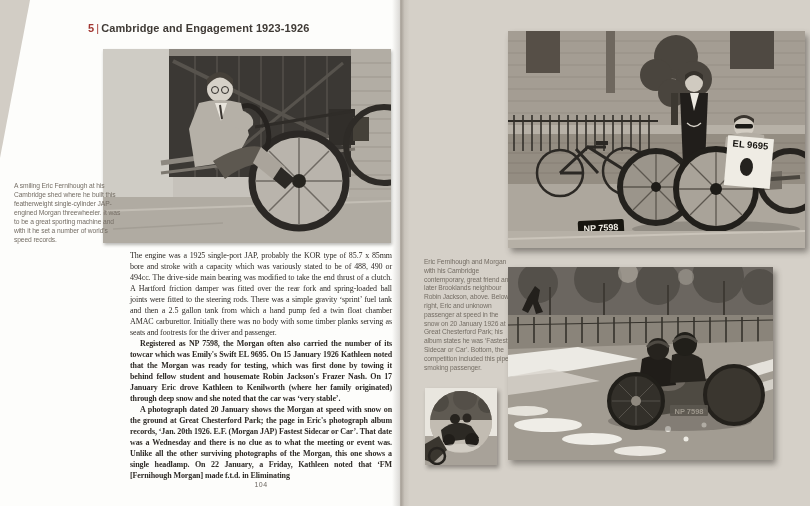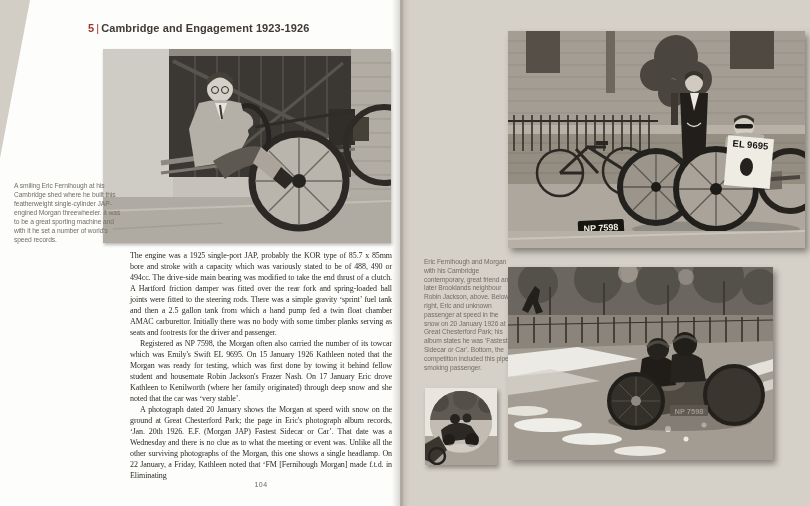--- a/index.html
+++ b/index.html
@@ -21,21 +21,21 @@
   .photo { position:absolute; overflow:hidden; }
   .photo svg { display:block; }
   .photo-shed { left:103px; top:49px; width:288px; height:194px; box-shadow:1px 2px 3px rgba(30,25,20,.3); }
 
   .margin-caption { position:absolute; left:14px; top:181px; width:108px;
     font-size:6.7px; line-height:9px; color:#756e65; letter-spacing:-.1px; }
 
   .body-text { position:absolute; left:130px; top:250px; width:262px;
     font-family:"Liberation Serif", serif; font-size:8px; line-height:11px;
     color:#2f2b27; text-align:justify; letter-spacing:-.1px; }
-  .body-text p.indent { text-indent:10px; }
+  .body-text p.indent { text-indent:10px;font-weight:bold; }
 
   .folio { position:absolute; font-size:7px; color:#6e6862; text-align:center; letter-spacing:.5px; }
   .folio-left { left:130px; top:481px; width:262px; }
 
   
   .gutter-shadow { position:absolute; left:392px; top:0; width:18px; height:506px;
     background:linear-gradient(to right, rgba(60,50,40,0) 0%, rgba(60,50,40,.16) 40%,
       rgba(60,50,40,.28) 52%, rgba(60,50,40,.08) 70%, rgba(60,50,40,0) 100%); }
 
   

